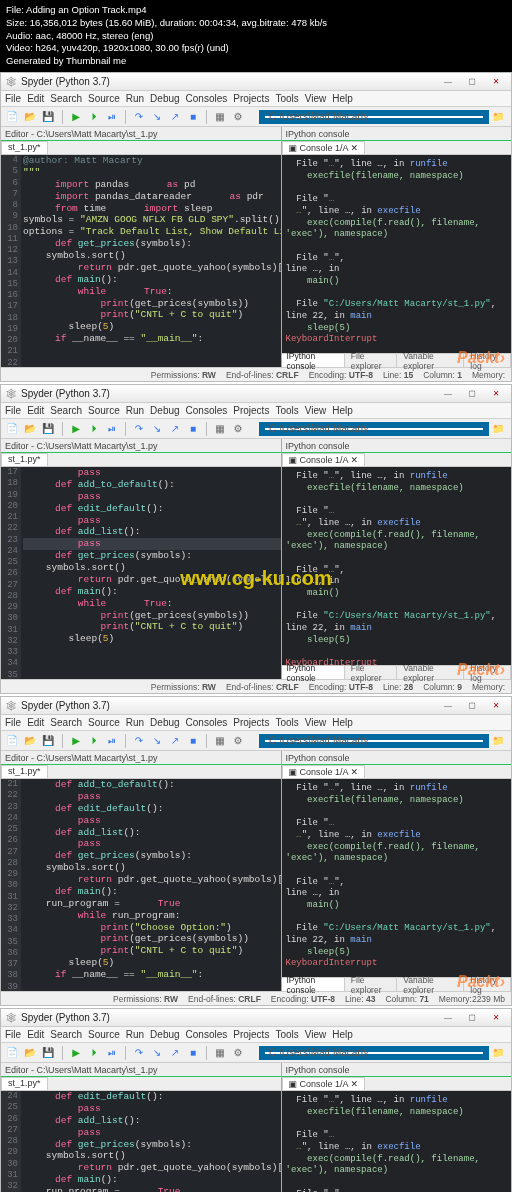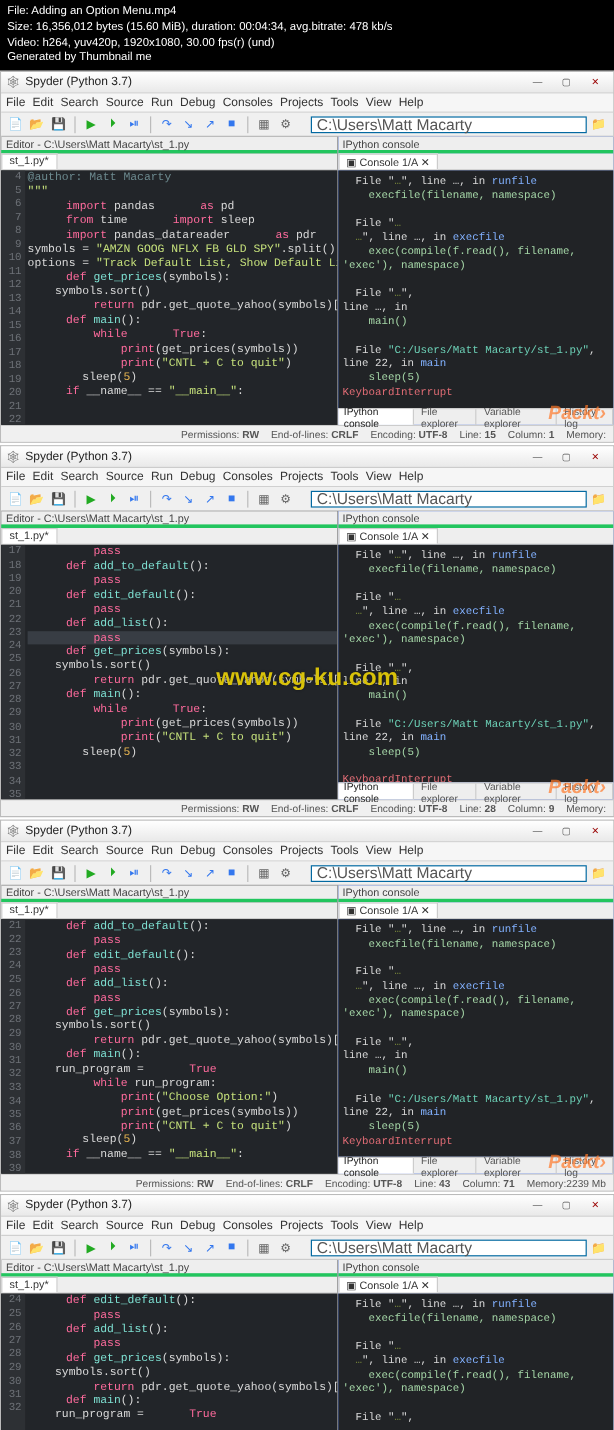--- a/index.html
+++ b/index.html
@@ -66,22 +66,22 @@
     height: 20px;
   }
   .tool-icon {
     width: 16px; height: 16px;
     display: inline-flex; align-items: center; justify-content: center;
     color: #666; font-size: 10px;
   }
   .tool-sep { width: 1px; background: #bbb; height: 14px; margin: 0 3px; }
   .pathbox {
     flex: 1;
-    background: #fff; border: 1px solid #0369a1;
-    font-size: 13px; color: #555;
+    background: #fff; border: 6px solid #0369a1;
+    font-size: 10px; color: #555;
     padding: 1px 4px;
     height: 14px;
     display: flex; align-items: center;
     max-width: 230px;
     margin-left: auto;
   }
 
   .main-split {
     display: flex;
     height: 240px;
@@ -89,21 +89,21 @@
   .editor-pane {
     flex: 0 0 55%;
     border-right: 1px solid #aaa;
     display: flex; flex-direction: column;
     background: #222;
     min-width: 0;
   }
   .pane-header {
     background: #eee;
     color: #444; font-size: 9px;
-    border-bottom: 3px solid #22c55e;
+    border-bottom: 1px solid #22c55e;
     padding: 1px 4px;
     height: 14px;
     display: flex; align-items: center; gap: 6px;
   }
   .editor-tabs {
     background: #eee;
     border-bottom: 1px solid #ccc;
     display: flex;
     height: 14px;
   }
@@ -224,22 +224,23 @@
     text-shadow: 0 0 2px rgba(0,0,0,0.4);
     pointer-events: none;
     font-family: Arial, sans-serif;
   }
   .spyder-window { position: relative; }
 </style>
 </head>
 <body>
 
 <div class="overlay-header">
-  <div>File: Adding an Option Menu.mp4</div>
+  <div>File: Adding an Option Track.mp4</div>
   <div>Size: 16,356,012 bytes (15.60 MiB), duration: 00:04:34, avg.bitrate: 478 kb/s</div>
+  <div>Audio: aac, 48000 Hz, stereo (eng)</div>
   <div>Video: h264, yuv420p, 1920x1080, 30.00 fps(r) (und)</div>
   <div>Generated by Thumbnail me</div>
 </div>
 
 <div id="windows">
 <div class="spyder-window">
   <div class="titlebar">
     <span class="titlebar-icon">🕸</span>
     <span class="titlebar-text">Spyder (Python 3.7)</span>
     <span class="win-controls">
@@ -310,22 +311,22 @@
               <div>19</div>
               <div>20</div>
               <div>21</div>
               <div>22</div>
             </div>
         <div class="code-line"></div>
             <div class="code-line"><span class="c-cmt">@author: Matt Macarty</span></div>
             <div class="code-line"><span class="c-str">""</span><span class="c-str">"</span></div>
             <div class="code-line"></div>
             <div class="code-line"><span class="c-kw">import</span> <span class="c-id">pandas</span> <span class="c-kw">as</span> <span class="c-id">pd</span></div>
+            <div class="code-line"><span class="c-kw">import</span> <span class="c-id">pandas_datareader</span> <span class="c-kw">as</span> <span class="c-id">pdr</span></div>
             <div class="code-line"><span class="c-kw">from</span> <span class="c-id">time</span> <span class="c-kw">import</span> <span class="c-id">sleep</span></div>
-            <div class="code-line"><span class="c-kw">import</span> <span class="c-id">pandas_datareader</span> <span class="c-kw">as</span> <span class="c-id">pdr</span></div>
             <div class="code-line"></div>
             <div class="code-line"><span class="c-id">symbols</span> = <span class="c-str">"AMZN GOOG NFLX FB GLD SPY"</span>.<span class="c-id">split</span>()</div>
             <div class="code-line"></div>
             <div class="code-line"><span class="c-id">options</span> = <span class="c-str">"Track Default List, Show Default List, \</span></div>
             <div class="code-line hl"></div>
             <div class="code-line"></div>
             <div class="code-line"><span class="c-kw">def</span> <span class="c-fn">get_prices</span>(<span class="c-id">symbols</span>):</div>
             <div class="code-line">    <span class="c-id">symbols</span>.<span class="c-id">sort</span>()</div>
             <div class="code-line">    <span class="c-kw">return</span> <span class="c-id">pdr</span>.<span class="c-id">get_quote_yahoo</span>(<span class="c-id">symbols</span>)[<span class="c-str">'price'</span>]</div>
             <div class="code-line"></div>

